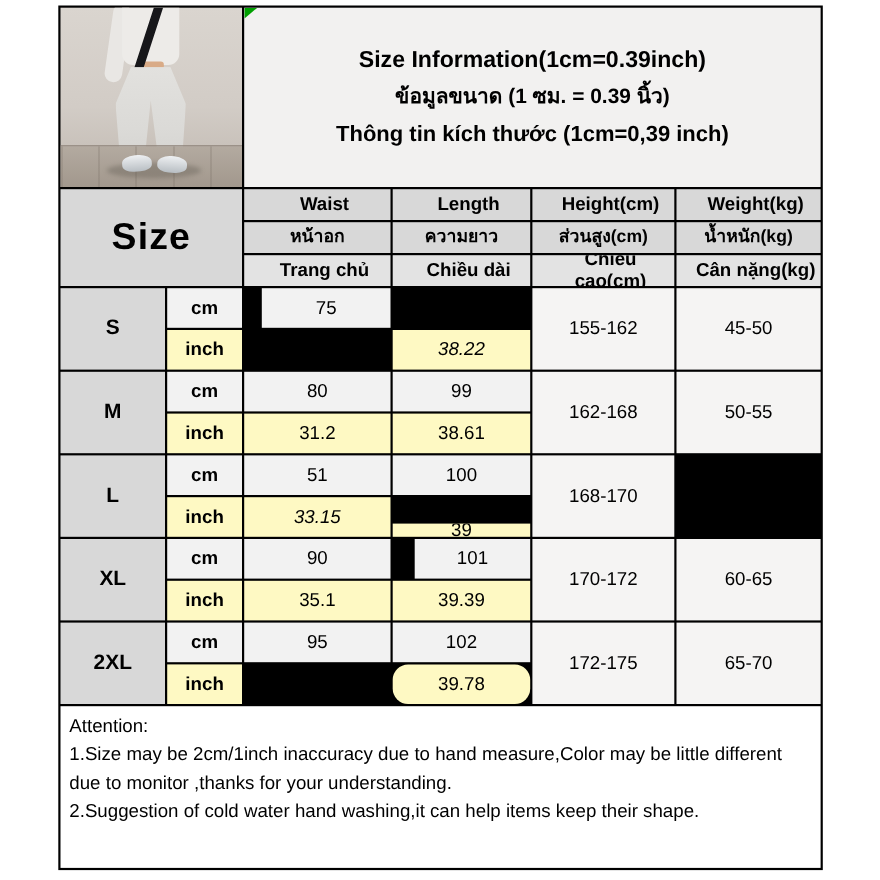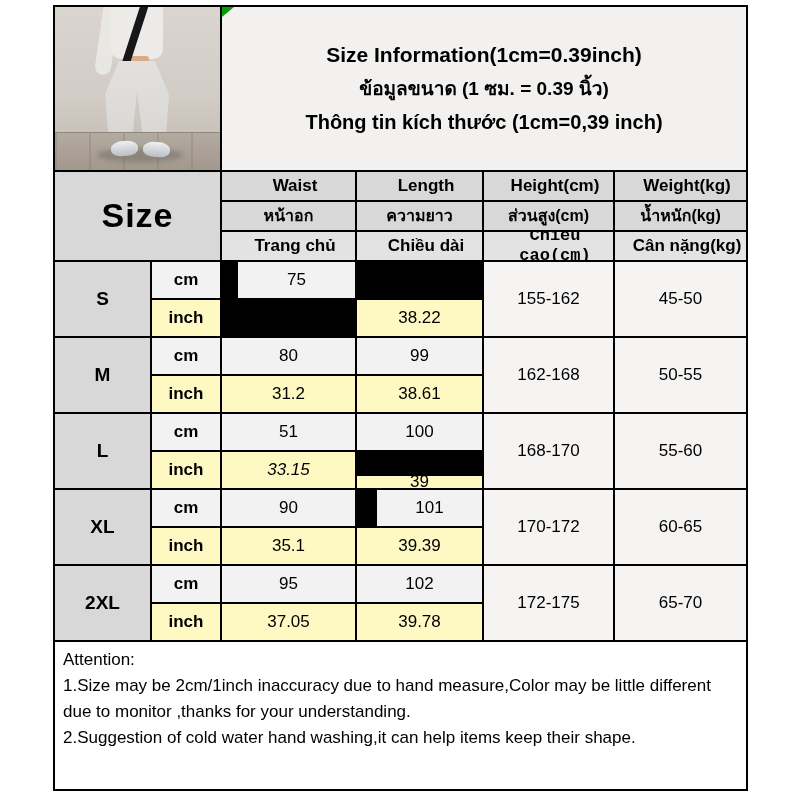--- a/index.html
+++ b/index.html
@@ -139,48 +139,47 @@
     <div class="c bg-gray hdr" style="grid-column:5; grid-row:2;">Height(cm)</div>
     <div class="c bg-gray hdr" style="grid-column:6; grid-row:2;">Weight(kg)</div>
 
     <div class="c bg-gray hdr-th" style="grid-column:3; grid-row:3;">หน้าอก</div>
     <div class="c bg-gray hdr-th" style="grid-column:4; grid-row:3;">ความยาว</div>
     <div class="c bg-gray hdr-th" style="grid-column:5; grid-row:3;">ส่วนสูง(cm)</div>
     <div class="c bg-gray hdr-th" style="grid-column:6; grid-row:3;">น้ำหนัก(kg)</div>
 
     <div class="c bg-gray2 hdr" style="grid-column:3; grid-row:4;">Trang chủ</div>
     <div class="c bg-gray2 hdr" style="grid-column:4; grid-row:4;">Chiều dài</div>
-    <div class="c bg-gray2 hdr" style="grid-column:5; grid-row:4;font-family:Liberation Mono, monospace;">Chiều cao(cm)</div>
+    <div class="c bg-gray2 hdr" style="grid-column:5; grid-row:4;">Chiều cao(cm)</div>
     <div class="c bg-gray2 hdr" style="grid-column:6; grid-row:4;">Cân nặng(kg)</div>
 
     <div class="c bg-gray size-label" style="grid-column:1; grid-row:5/7;">S</div>
     <div class="c bg-lite unit" style="grid-column:2; grid-row:5;">cm</div>
     <div class="c bg-lite val" style="grid-column:3; grid-row:5;margin-left:16px;">75</div>
     <div class="c bg-merge val" style="grid-column:5; grid-row:5/7;">155-162</div>
     <div class="c bg-merge val" style="grid-column:6; grid-row:5/7;">45-50</div>
     <div class="c bg-white unit" style="grid-column:2; grid-row:6;">inch</div>
     <div class="c bg-white val" style="grid-column:3; grid-row:6;margin-top:48px;">29.25</div>
-    <div class="c bg-white val" style="grid-column:4; grid-row:6;">38.22</div>
+    <div class="c bg-white val" style="grid-column:4; grid-row:6;font-style:italic;">38.22</div>
 
     <div class="c bg-gray size-label" style="grid-column:1; grid-row:7/9;">M</div>
     <div class="c bg-lite unit" style="grid-column:2; grid-row:7;">cm</div>
     <div class="c bg-lite val" style="grid-column:3; grid-row:7;">80</div>
     <div class="c bg-lite val" style="grid-column:4; grid-row:7;">99</div>
     <div class="c bg-merge val" style="grid-column:5; grid-row:7/9;">162-168</div>
     <div class="c bg-merge val" style="grid-column:6; grid-row:7/9;">50-55</div>
     <div class="c bg-white unit" style="grid-column:2; grid-row:8;">inch</div>
     <div class="c bg-white val" style="grid-column:3; grid-row:8;">31.2</div>
     <div class="c bg-white val" style="grid-column:4; grid-row:8;">38.61</div>
 
     <div class="c bg-gray size-label" style="grid-column:1; grid-row:9/11;">L</div>
     <div class="c bg-lite unit" style="grid-column:2; grid-row:9;">cm</div>
     <div class="c bg-lite val" style="grid-column:3; grid-row:9;">51</div>
     <div class="c bg-lite val" style="grid-column:4; grid-row:9;">100</div>
     <div class="c bg-merge val" style="grid-column:5; grid-row:9/11;">168-170</div>
-    <div class="c bg-merge val" style="grid-column:6; grid-row:9/11;">55-60</div>
     <div class="c bg-white unit" style="grid-column:2; grid-row:10;">inch</div>
     <div class="c bg-white val" style="grid-column:3; grid-row:10;font-style:italic;">33.15</div>
     <div class="c bg-white val" style="grid-column:4; grid-row:10;margin-top:24px;">39</div>
 
     <div class="c bg-gray size-label" style="grid-column:1; grid-row:11/13;">XL</div>
     <div class="c bg-lite unit" style="grid-column:2; grid-row:11;">cm</div>
     <div class="c bg-lite val" style="grid-column:3; grid-row:11;">90</div>
     <div class="c bg-lite val" style="grid-column:4; grid-row:11;margin-left:20px;">101</div>
     <div class="c bg-merge val" style="grid-column:5; grid-row:11/13;">170-172</div>
     <div class="c bg-merge val" style="grid-column:6; grid-row:11/13;">60-65</div>
@@ -188,22 +187,21 @@
     <div class="c bg-white val" style="grid-column:3; grid-row:12;">35.1</div>
     <div class="c bg-white val" style="grid-column:4; grid-row:12;">39.39</div>
 
     <div class="c bg-gray size-label" style="grid-column:1; grid-row:13/15;">2XL</div>
     <div class="c bg-lite unit" style="grid-column:2; grid-row:13;">cm</div>
     <div class="c bg-lite val" style="grid-column:3; grid-row:13;">95</div>
     <div class="c bg-lite val" style="grid-column:4; grid-row:13;">102</div>
     <div class="c bg-merge val" style="grid-column:5; grid-row:13/15;">172-175</div>
     <div class="c bg-merge val" style="grid-column:6; grid-row:13/15;">65-70</div>
     <div class="c bg-white unit" style="grid-column:2; grid-row:14;">inch</div>
-    <div class="c bg-white val" style="grid-column:3; grid-row:14;">37.05</div>
-    <div class="c bg-white val" style="grid-column:4; grid-row:14;">39.78</div>
+    <div class="c bg-white val" style="grid-column:4; grid-row:14;border-radius:14px;">39.78</div>
 
     <div class="attention" style="grid-row:15;">
       <div>Attention:</div>
       <div>1.Size may be 2cm/1inch inaccuracy due to hand measure,Color may be little different due to monitor ,thanks for your understanding.</div>
       <div>2.Suggestion of cold water hand washing,it can help items keep their shape.</div>
     </div>
 
   </div>
 </div>
 

